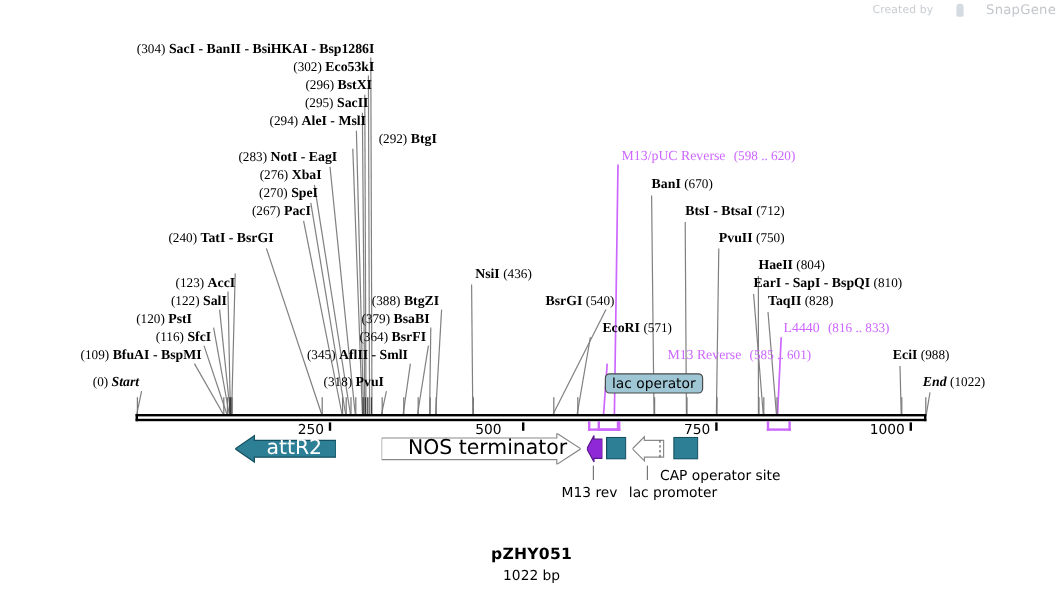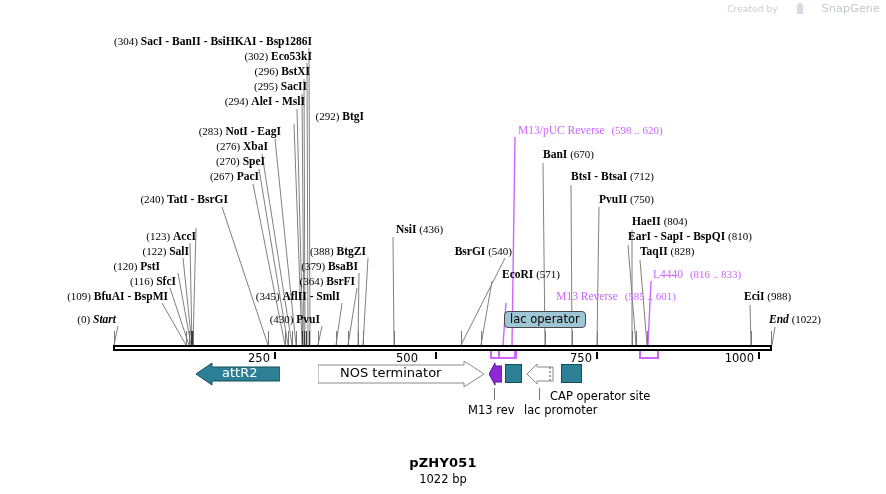--- a/index.html
+++ b/index.html
@@ -57,21 +57,21 @@
   
   .cut{position:absolute;width:1px;background:#777;top:331px;height:14px;}
   .cut.dark{background:#3a3a3a;}
 
   
   .prange{position:absolute;height:6px;border:2px solid #cc66ff;border-top:none;top:351px;}
 
   
   .feat{position:absolute;}
   .feat-label{
-    position:absolute;font-size:13px;color:#fff;white-space:nowrap;
+    position:absolute;font-size:17px;color:#fff;white-space:nowrap;
     line-height:14px;
   }
   .feat-label.dark{color:#000;}
   .feat-tick{position:absolute;width:1px;background:#777;}
   .undertext{position:absolute;font-size:11.5px;color:#000;white-space:nowrap;}
 
   
   #plasmid-title{
     position:absolute;left:0;top:455px;width:886px;text-align:center;
     font-size:13px;font-weight:bold;color:#000;letter-spacing:.2px;
@@ -235,21 +235,21 @@
   </div>
   <div class="lbl right" style="left:0;top:275px;width:355px;">
     <span class="pos">(364)</span>
     <span class="nm">BsrFI</span>
   </div>
   <div class="lbl right" style="left:0;top:290px;width:340px;">
     <span class="pos">(345)</span>
     <span class="nm">AflII  -  SmlI</span>
   </div>
   <div class="lbl right" style="left:0;top:313px;width:320px;">
-    <span class="pos">(430)</span>
+    <span class="pos">(318)</span>
     <span class="nm">PvuI</span>
   </div>
 
   <div class="lbl" style="left:396px;top:223px;">
     <span class="nm">NsiI</span>
     <span class="pos">(436)</span>
   </div>
   <div class="lbl right" style="left:0;top:245px;width:512px;">
     <span class="nm">BsrGI</span>
     <span class="pos">(540)</span>

